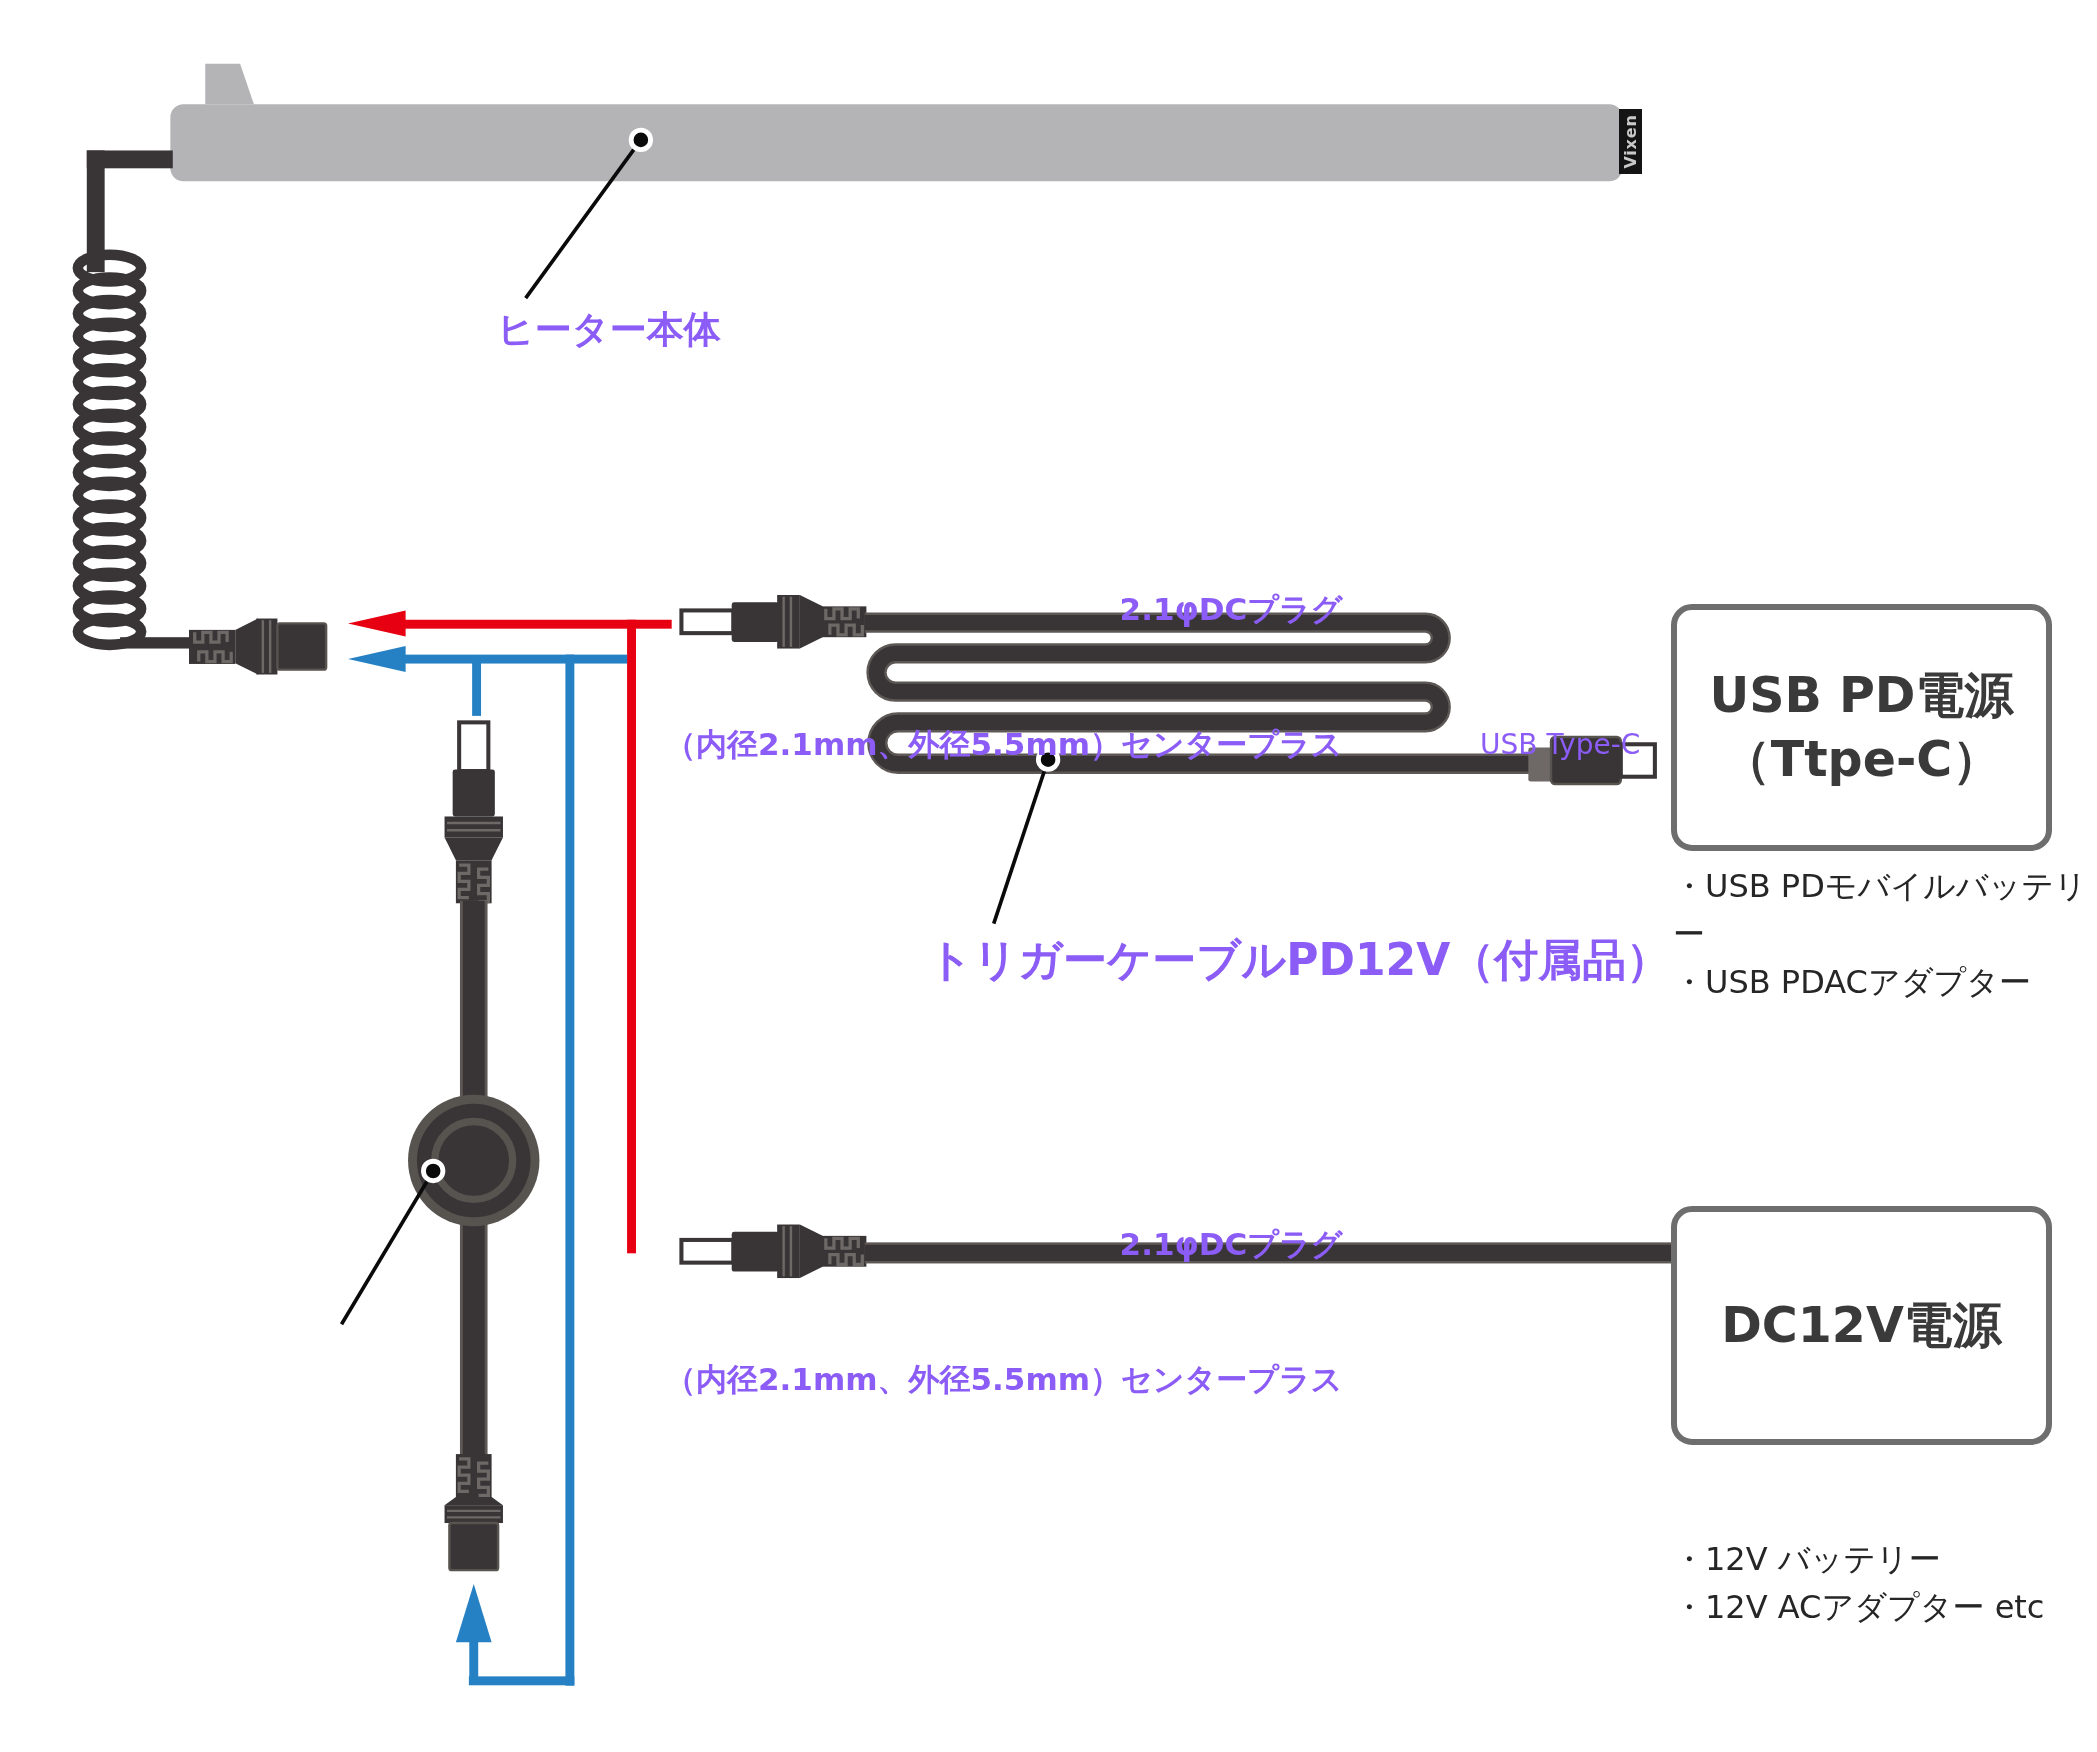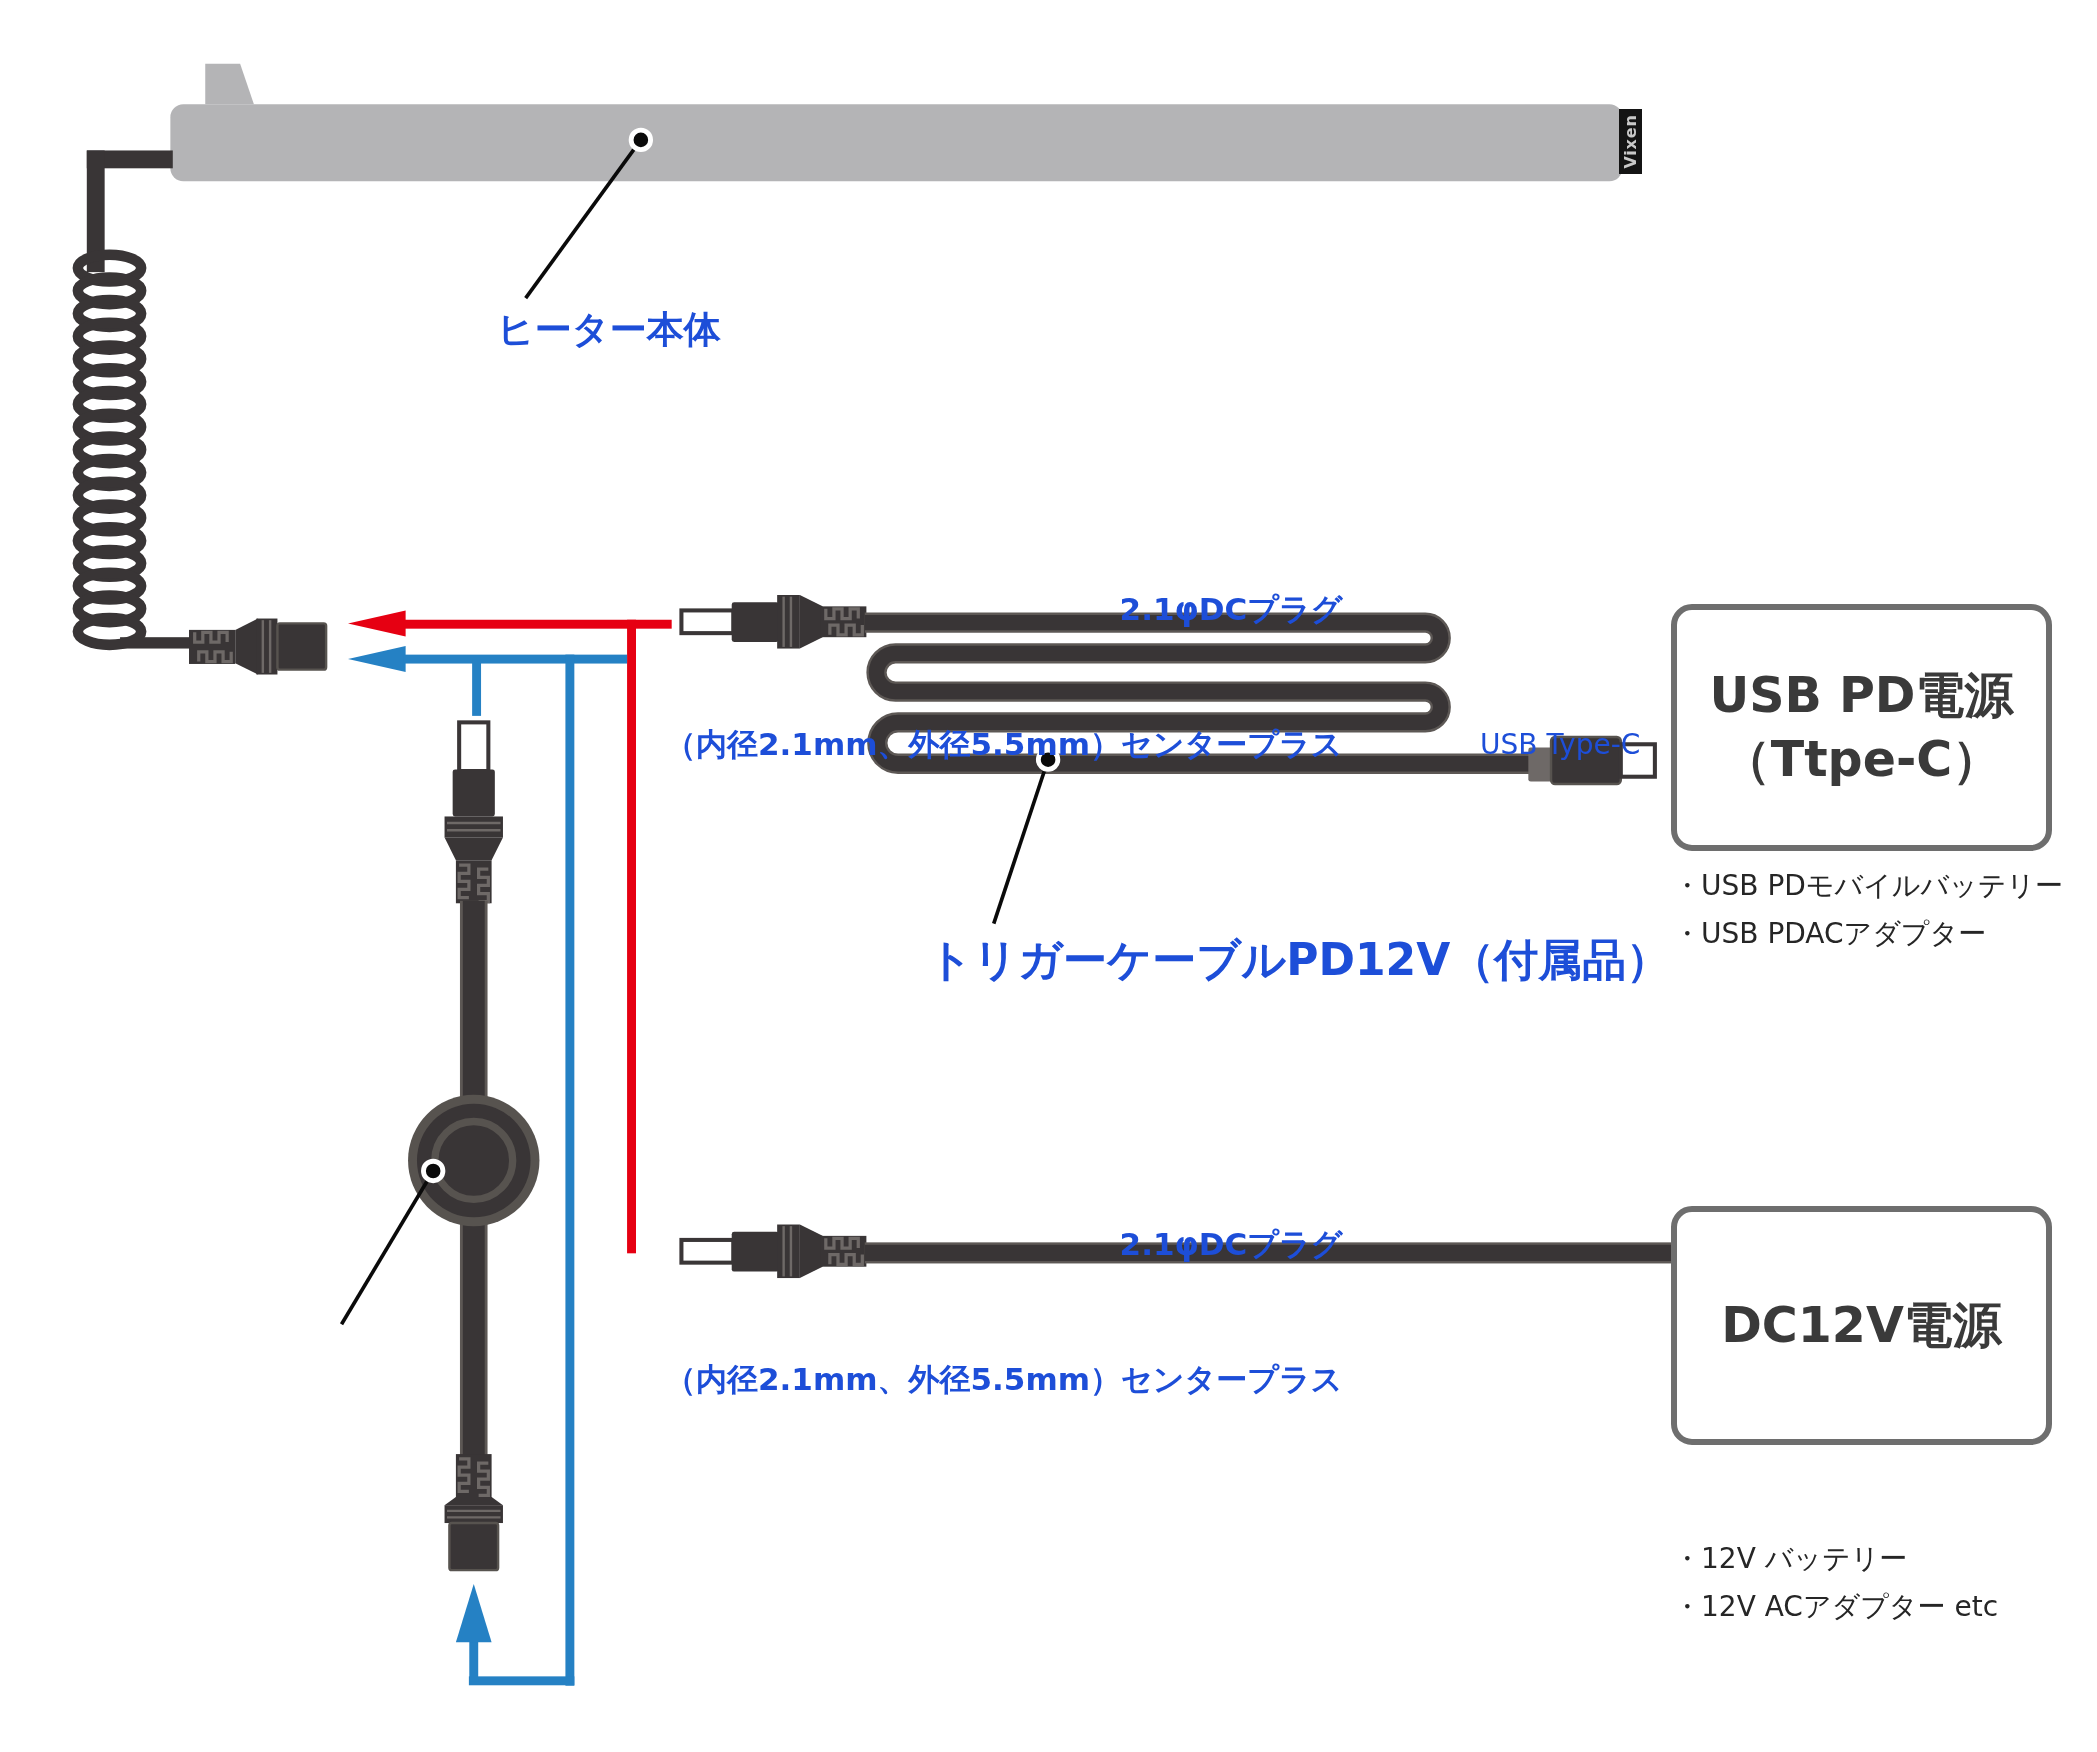--- a/index.html
+++ b/index.html
@@ -4,39 +4,39 @@
 <style>
   html,body{margin:0;padding:0;background:#ffffff;}
   #canvas{
     position:relative;
     width:2097px;height:1753px;
     background:#ffffff;
     font-family:"DejaVu Sans","Liberation Sans",sans-serif;
     overflow:hidden;
   }
   #diagram-svg{position:absolute;left:0;top:0;}
-  .txt{position:absolute;color:#1d4ed8;white-space:pre;}
+  .txt{position:absolute;color:#8b5cf6;white-space:pre;}
   .bold{font-weight:bold;}
   .label-heater{left:497px;top:305px;font-size:37px;}
   .label-plug-top{left:665px;top:497px;font-size:31px;line-height:45px;}
   .label-plug-top .l1, .label-plug-bottom .l1{margin-left:9.7px;text-align:right;}
   .label-usbc{left:1480px;top:693px;font-size:28px;margin-top:35px;}
   .label-trigger{left:928px;top:931px;font-size:44px;}
   .label-plug-bottom{left:665px;top:1132px;font-size:31px;line-height:45px;}
   .label-controller{left:63px;top:1318px;font-size:39px;line-height:54px;}
   .src-box{
     position:absolute;left:1671px;width:381px;
     box-sizing:border-box;border:6.5px solid #6e6e6e;border-radius:21px;
     display:flex;flex-direction:column;align-items:center;justify-content:center;
     color:#3a3a3a;font-weight:bold;font-size:49px;line-height:1.3;text-align:center;
     background:#ffffff;
   }
   #usb-pd-box{top:604px;height:247px;}
   #dc12v-box{top:1206px;height:239px;}
-  .bullets{position:absolute;left:1673px;font-size:28px;line-height:48px;color:#262626;}
+  .bullets{position:absolute;left:1673px;font-size:32px;line-height:48px;color:#262626;}
   #usb-pd-bullets{top:862px;}
   #dc12v-bullets{top:1495px;margin-top:40px;}
   #vixen-tab{
     position:absolute;left:1619px;top:174px;width:65px;height:23px;
     background:#141414;color:#c9c9c9;
     transform:rotate(-90deg);transform-origin:top left;
     display:flex;align-items:center;justify-content:center;
     font-size:16px;font-weight:bold;letter-spacing:0.8px;
   }
 </style>

